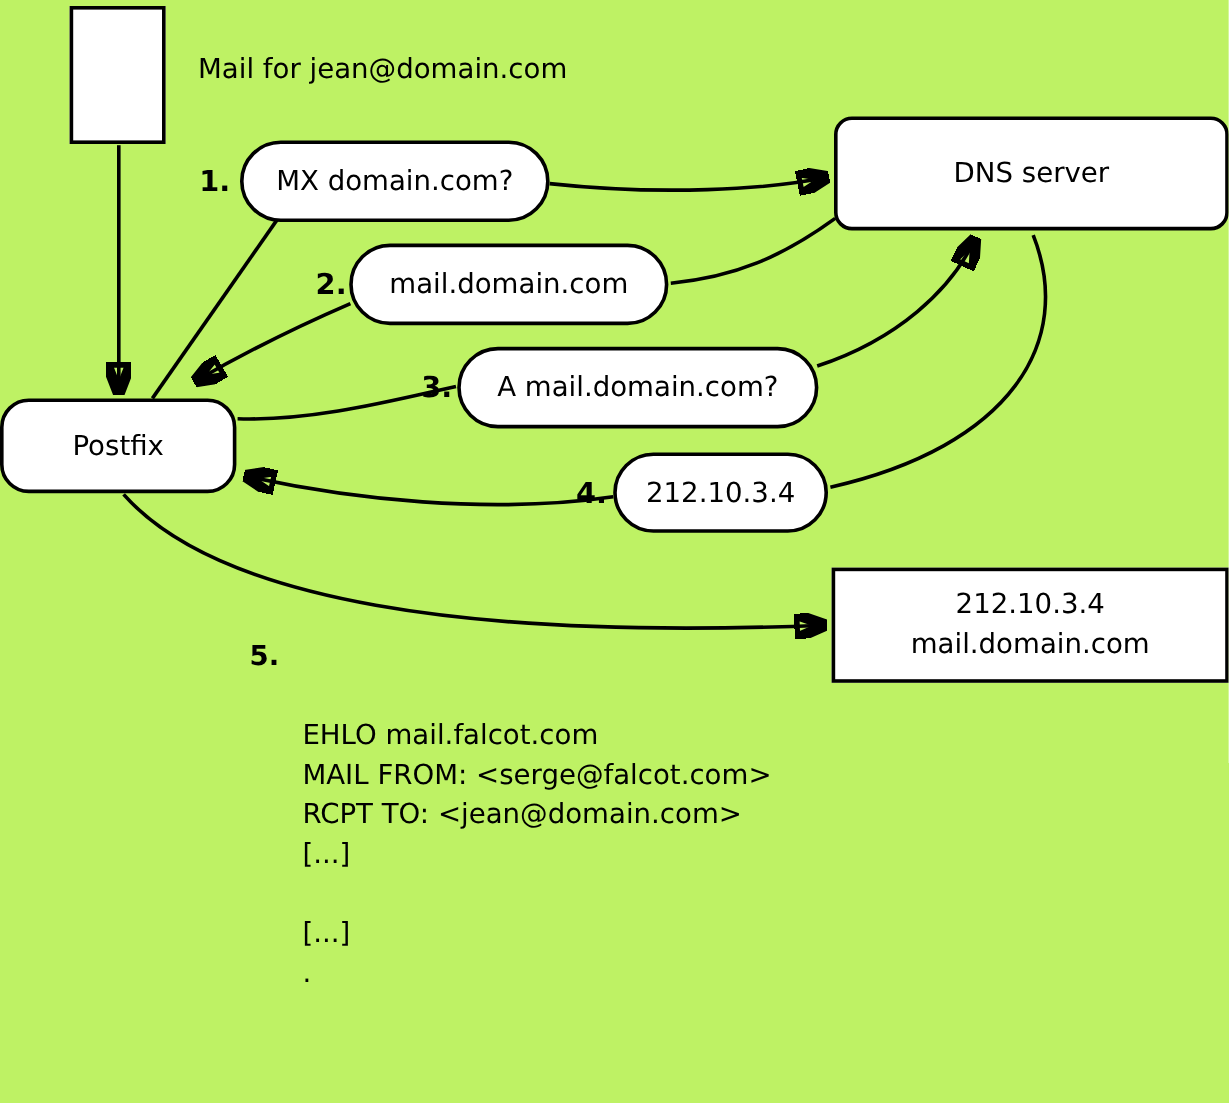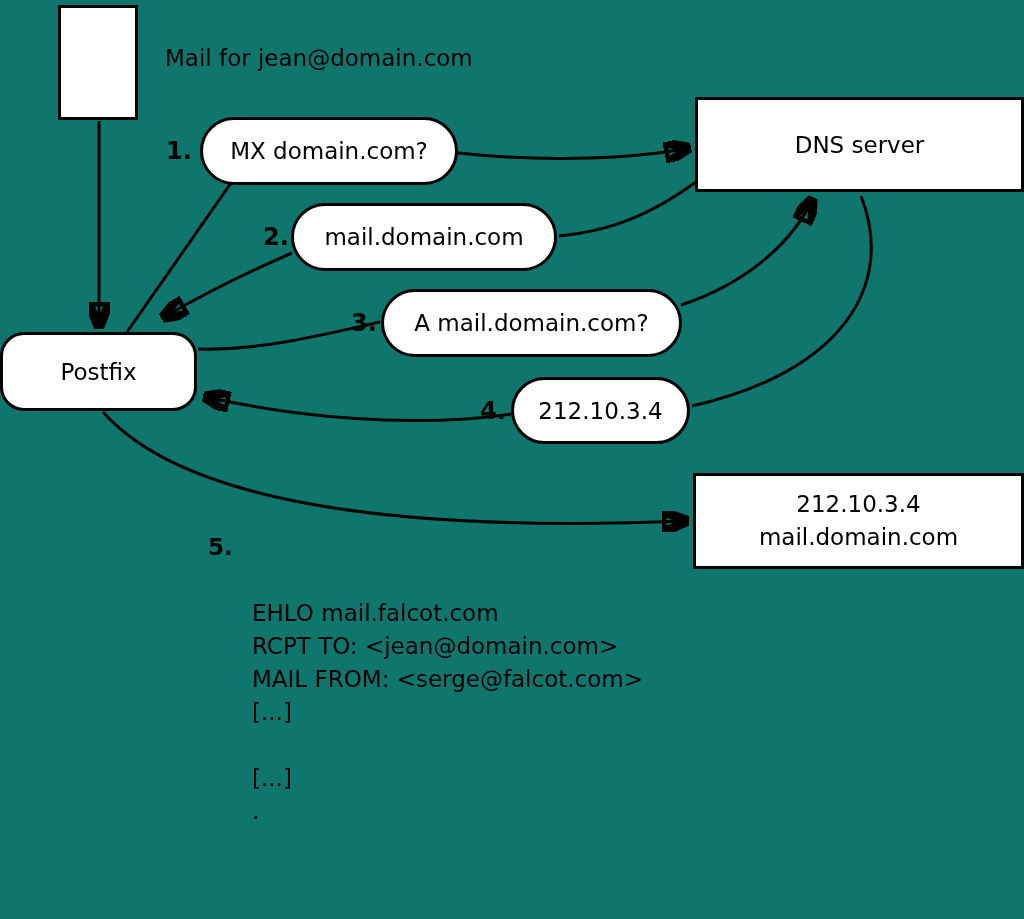--- a/index.html
+++ b/index.html
@@ -3,21 +3,21 @@
 <meta charset="utf-8">
 <style>
   * { margin: 0; padding: 0; box-sizing: border-box; }
   html, body { background: #ffffff; }
   body { font-family: "DejaVu Sans", sans-serif; color: #000; }
 
   .stage {
     position: relative;
     width: 1024px;
     height: 919px;
-    background: #0f766e;
+    background: #bef264;
     overflow: hidden;
   }
 
   .arrows {
     position: absolute;
     left: 0; top: 0;
     width: 1024px; height: 919px;
     z-index: 0;
   }
   .arrows path {
@@ -32,21 +32,21 @@
     background: #fff;
     border: 3px solid #000000;
     display: flex;
     align-items: center;
     justify-content: center;
     font-size: 23px;
     text-align: center;
   }
 
   .mail-rect { left: 58px; top: 5px; width: 80px; height: 115px; }
-  .dns-box   { left: 695px; top: 97px; width: 329px; height: 95px; }
+  .dns-box   { left: 695px; top: 97px; width: 329px; height: 95px; border-radius: 15px; }
   .postfix-box { left: 0px; top: 332px; width: 197px; height: 79px; border-radius: 24px; }
   .target-box { left: 693px; top: 473px; width: 331px; height: 96px; flex-direction: column; line-height: 33px; }
 
   .pill { border-radius: 40px; }
   .pill1 { left: 200px; top: 117px; width: 258px; height: 68px; }
   .pill2 { left: 291px; top: 203px; width: 266px; height: 68px; }
   .pill3 { left: 381px; top: 289px; width: 301px; height: 68px; }
   .pill4 { left: 511px; top: 377px; width: 179px; height: 67px; }
 
   .num {
@@ -150,21 +150,21 @@
   <div class="node pill pill4">
     <span>212.10.3.4</span>
   </div>
 
   <div class="step5">
     <span class="num5">5.</span>
   </div>
 
   <div class="smtp-block">
     <div class="smtp-line">EHLO mail.falcot.com</div>
+    <div class="smtp-line">MAIL FROM: &lt;serge@falcot.com&gt;</div>
     <div class="smtp-line">RCPT TO: &lt;jean@domain.com&gt;</div>
-    <div class="smtp-line">MAIL FROM: &lt;serge@falcot.com&gt;</div>
     <div class="smtp-line">[...]</div>
     <div class="smtp-line"></div>
     <div class="smtp-line">[...]</div>
     <div class="smtp-line">.</div>
   </div>
 
 </div>
 
 </body></html>

